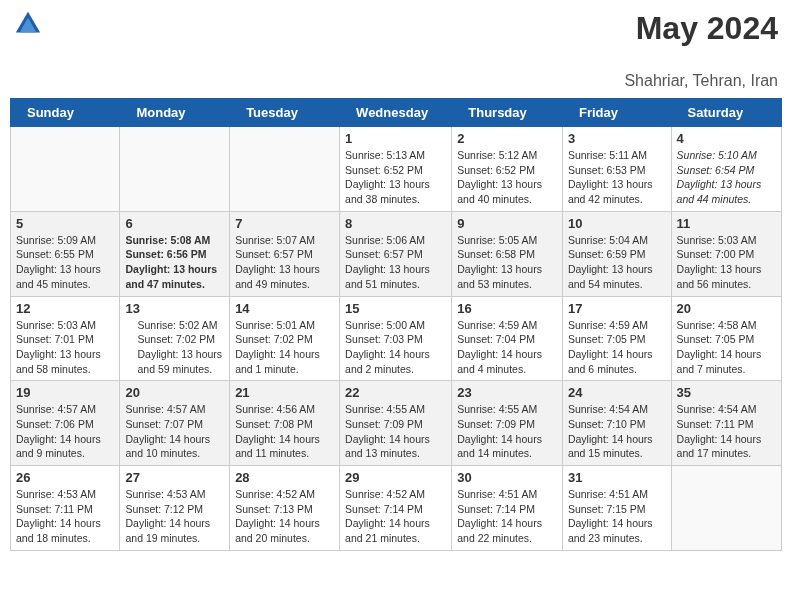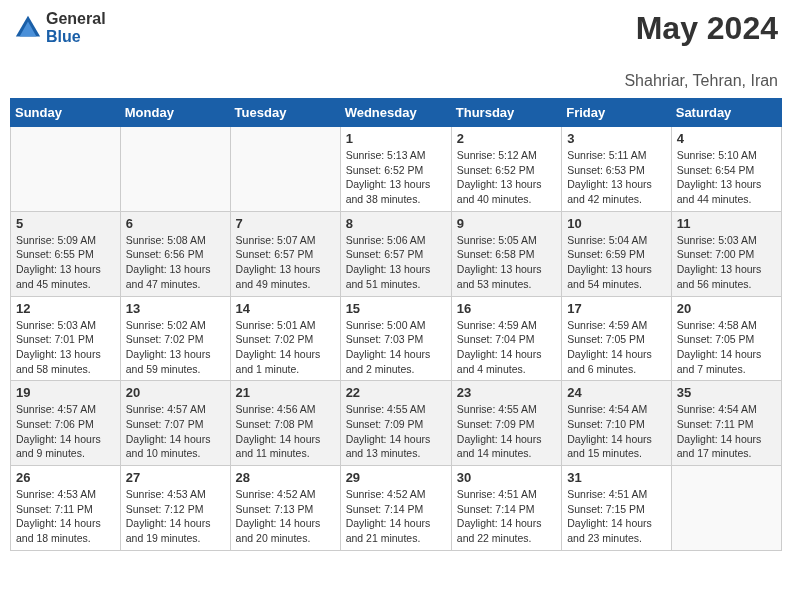--- a/index.html
+++ b/index.html
@@ -56,21 +56,21 @@
       margin-top: 25px;
     }
     .calendar {
       width: 100%;
       border-collapse: collapse;
       border: 1px solid #ccc;
     }
     .calendar th {
       background: #1a5fa8;
       color: #fff;
-      padding: 6px 4px;
+      padding: 6px 16px;
       text-align: left;
       font-size: 13px;
       border: 1px solid #1a5fa8;
     }
     .calendar td {
       border: 1px solid #ccc;
       vertical-align: top;
       padding: 4px 5px;
       width: 113px;
       min-height: 80px;
@@ -98,24 +98,20 @@
   </style>
 </head>
 <body>
 
 <div class="header">
   <div class="logo">
     <svg class="logo-icon" viewBox="0 0 30 30" xmlns="http://www.w3.org/2000/svg">
       <polygon points="15,2 28,24 2,24" fill="#1a5fa8"></polygon>
       <polygon points="15,8 24,24 6,24" fill="#4a90d9"></polygon>
     </svg>
-    <div class="logo-text">
-      <span class="logo-general">General</span>
-      <span class="logo-blue">Blue</span>
-    </div>
   </div>
   <div class="title-area">
     <div class="title-month">May 2024</div>
     <div class="title-location">Shahriar, Tehran, Iran</div>
   </div>
 </div>
 
 <table class="calendar">
   <thead>
     <tr>
@@ -149,37 +145,37 @@
         </td>
         <td>
           <span class="day-number">3</span>
           <div class="day-info" style="white-space: pre-line;">Sunrise: 5:11 AM
 Sunset: 6:53 PM
 Daylight: 13 hours
 and 42 minutes.</div>
         </td>
         <td>
           <span class="day-number">4</span>
-          <div class="day-info" style="white-space: pre-line;">Sunrise: 5:10 AM
+          <div class="day-info" style="white-space: pre-line; font-style: italic;">Sunrise: 5:10 AM
 Sunset: 6:54 PM
 Daylight: 13 hours
 and 44 minutes.</div>
         </td>
       </tr>
       <tr class="row-alt">
         <td>
           <span class="day-number">5</span>
           <div class="day-info" style="white-space: pre-line;">Sunrise: 5:09 AM
 Sunset: 6:55 PM
 Daylight: 13 hours
 and 45 minutes.</div>
         </td>
         <td>
           <span class="day-number">6</span>
-          <div class="day-info" style="white-space: pre-line;">Sunrise: 5:08 AM
+          <div class="day-info" style="white-space: pre-line; font-weight: bold;">Sunrise: 5:08 AM
 Sunset: 6:56 PM
 Daylight: 13 hours
 and 47 minutes.</div>
         </td>
         <td>
           <span class="day-number">7</span>
           <div class="day-info" style="white-space: pre-line;">Sunrise: 5:07 AM
 Sunset: 6:57 PM
 Daylight: 13 hours
 and 49 minutes.</div>
@@ -216,21 +212,21 @@
       <tr>
         <td>
           <span class="day-number">12</span>
           <div class="day-info" style="white-space: pre-line;">Sunrise: 5:03 AM
 Sunset: 7:01 PM
 Daylight: 13 hours
 and 58 minutes.</div>
         </td>
         <td>
           <span class="day-number">13</span>
-          <div class="day-info" style="white-space: pre-line;">Sunrise: 5:02 AM
+          <div class="day-info" style="white-space: pre-line; margin-left: 12px;">Sunrise: 5:02 AM
 Sunset: 7:02 PM
 Daylight: 13 hours
 and 59 minutes.</div>
         </td>
         <td>
           <span class="day-number">14</span>
           <div class="day-info" style="white-space: pre-line;">Sunrise: 5:01 AM
 Sunset: 7:02 PM
 Daylight: 14 hours
 and 1 minute.</div>

